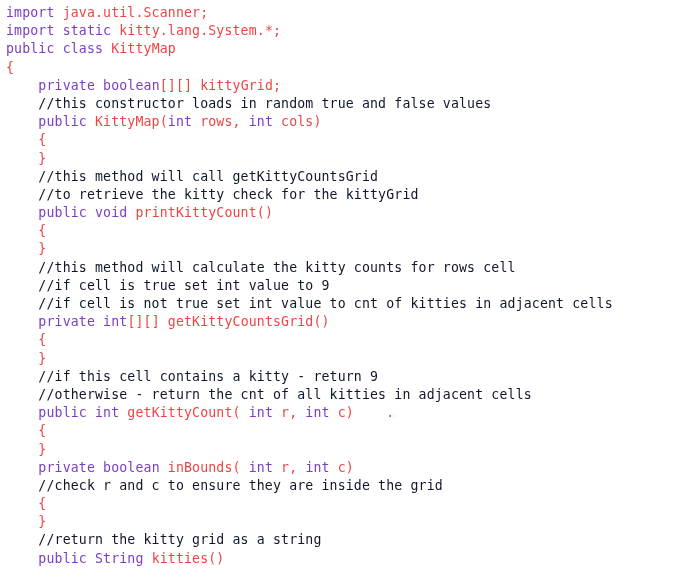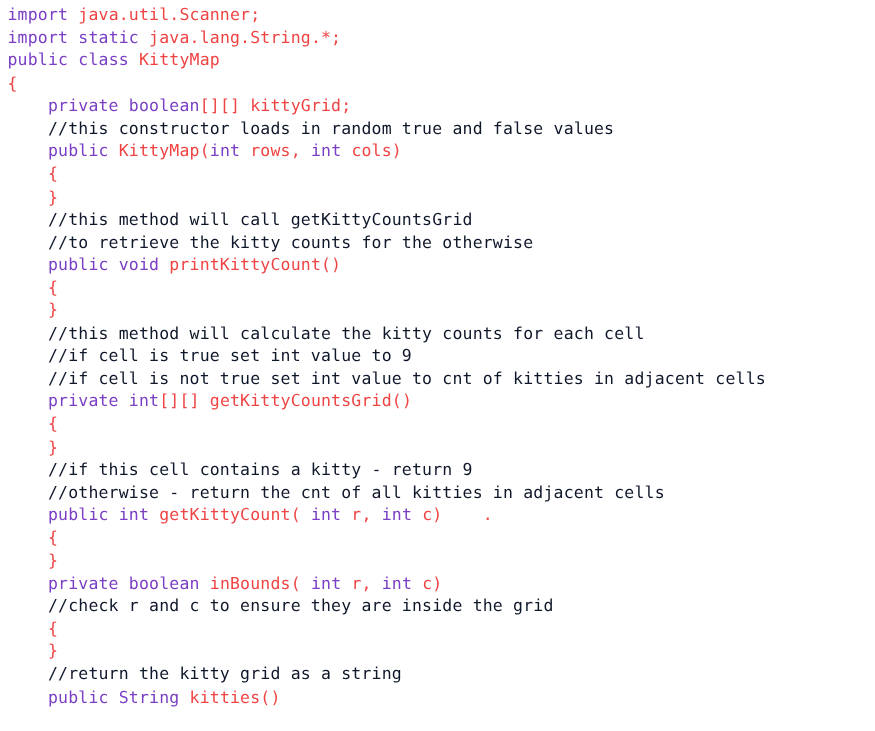--- a/index.html
+++ b/index.html
@@ -30,34 +30,34 @@
   }
   .kw      { color: #7a3fc4; margin-top: 32px; }
   .plain   { color: #ef4444; }
   .cmt     { color: #0f172a; }
 </style>
 </head>
 <body>
 
 <div id="code-view">
     <div class="line"><span class="kw">import</span><span class="plain"> java.util.Scanner;</span></div>
-    <div class="line"><span class="kw">import</span><span class="plain"> </span><span class="kw">static</span><span class="plain"> java.lang.String.*;</span></div>
+    <div class="line"><span class="kw">import</span><span class="plain"> </span><span class="kw">static</span><span class="plain"> kitty.lang.System.*;</span></div>
     <div class="line"><span class="kw">public</span><span class="plain"> </span><span class="kw">class</span><span class="plain"> KittyMap</span></div>
     <div class="line"><span class="plain">{</span></div>
     <div class="line"><span class="plain">    </span><span class="kw">private</span><span class="plain"> </span><span class="kw">boolean</span><span class="plain">[][] kittyGrid;</span></div>
     <div class="line"><span class="plain">    </span><span class="cmt">//this constructor loads in random true and false values</span></div>
     <div class="line"><span class="plain">    </span><span class="kw">public</span><span class="plain"> KittyMap(</span><span class="kw">int</span><span class="plain"> rows, </span><span class="kw">int</span><span class="plain"> cols)</span></div>
     <div class="line"><span class="plain">    {</span></div>
     <div class="line"><span class="plain">    }</span></div>
     <div class="line"><span class="plain">    </span><span class="cmt">//this method will call getKittyCountsGrid</span></div>
-    <div class="line"><span class="plain">    </span><span class="cmt">//to retrieve the kitty counts for the otherwise</span></div>
+    <div class="line"><span class="plain">    </span><span class="cmt">//to retrieve the kitty check for the kittyGrid</span></div>
     <div class="line"><span class="plain">    </span><span class="kw">public</span><span class="plain"> </span><span class="kw">void</span><span class="plain"> printKittyCount()</span></div>
     <div class="line"><span class="plain">    {</span></div>
     <div class="line"><span class="plain">    }</span></div>
-    <div class="line"><span class="plain">    </span><span class="cmt">//this method will calculate the kitty counts for each cell</span></div>
+    <div class="line"><span class="plain">    </span><span class="cmt">//this method will calculate the kitty counts for rows cell</span></div>
     <div class="line"><span class="plain">    </span><span class="cmt">//if cell is true set int value to 9</span></div>
     <div class="line"><span class="plain">    </span><span class="cmt">//if cell is not true set int value to cnt of kitties in adjacent cells</span></div>
     <div class="line"><span class="plain">    </span><span class="kw">private</span><span class="plain"> </span><span class="kw">int</span><span class="plain">[][] getKittyCountsGrid()</span></div>
     <div class="line"><span class="plain">    {</span></div>
     <div class="line"><span class="plain">    }</span></div>
     <div class="line"><span class="plain">    </span><span class="cmt">//if this cell contains a kitty - return 9</span></div>
     <div class="line"><span class="plain">    </span><span class="cmt">//otherwise - return the cnt of all kitties in adjacent cells</span></div>
     <div class="line"><span class="plain">    </span><span class="kw">public</span><span class="plain"> </span><span class="kw">int</span><span class="plain"> getKittyCount( </span><span class="kw">int</span><span class="plain"> r, </span><span class="kw">int</span><span class="plain"> c)    .</span></div>
     <div class="line"><span class="plain">    {</span></div>
     <div class="line"><span class="plain">    }</span></div>

